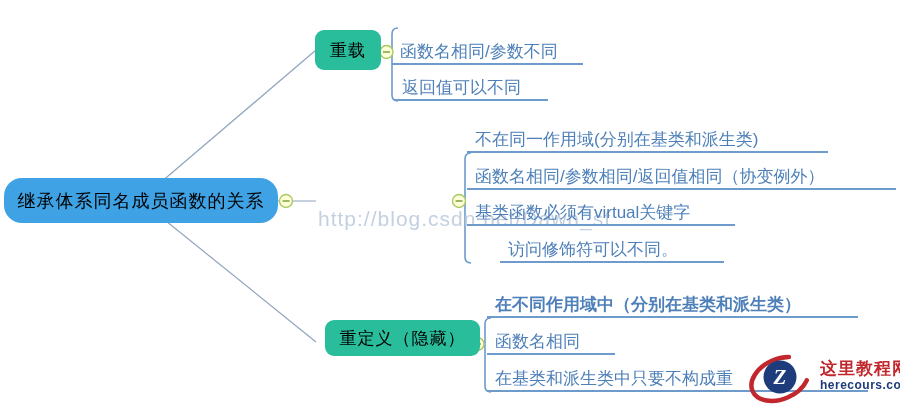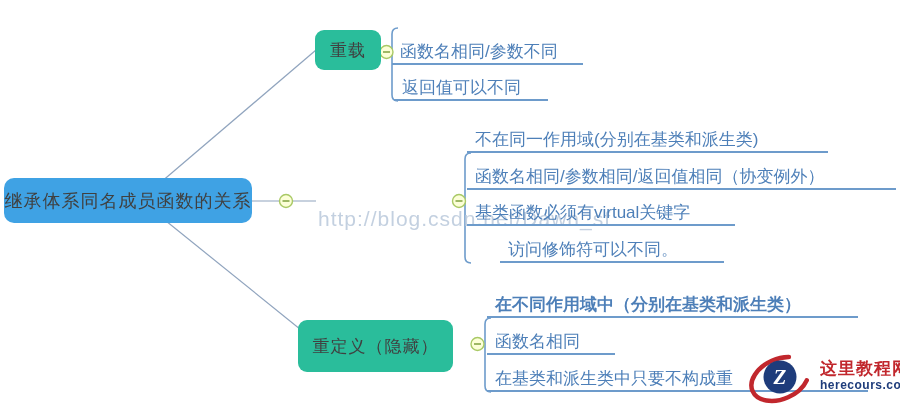--- a/index.html
+++ b/index.html
@@ -3,30 +3,30 @@
 <meta charset="utf-8">
 <style>
   html,body{margin:0;padding:0;background:#fff;}
   .stage{
     position:relative;width:900px;height:406px;overflow:hidden;background:#ffffff;
     font-family:"Liberation Sans",sans-serif;
   }
   svg.layer{position:absolute;left:0;top:0;z-index:1;}
   .node{
     position:absolute;z-index:2;display:flex;align-items:center;justify-content:center;
-    color:#404040;white-space:nowrap;box-sizing:border-box;
+    color:#000000;white-space:nowrap;box-sizing:border-box;
   }
   .root{
-    left:4px;top:178px;width:248px;height:45px;background:#3FA2E4;border-radius:10px;
+    left:4px;top:178px;width:274px;height:45px;background:#3FA2E4;border-radius:18px;
     font-size:18px;letter-spacing:1px;
   }
   .branch{background:#2ABD9B;border-radius:9px;font-size:17px;letter-spacing:1px;}
   .b1{left:315px;top:30px;width:66px;height:40px;}
   .b2{left:315px;top:180px;width:138px;height:42px;}
-  .b3{left:298px;top:320px;width:155px;height:52px;}
+  .b3{left:325px;top:320px;width:155px;height:36px;}
   .sub{
     position:absolute;z-index:4;height:22px;line-height:22px;box-sizing:content-box;
     border-bottom:2px solid #6D9BCB;color:#4D7FB8;font-size:17px;white-space:nowrap;
     padding-left:8px;overflow:visible;
   }
   .watermark{
     position:absolute;left:318px;top:207px;z-index:3;font-size:21px;letter-spacing:1px;
     color:rgba(185,200,218,0.85);white-space:nowrap;
   }
   .logo{position:absolute;left:746px;top:352px;z-index:5;display:flex;align-items:flex-start;}

